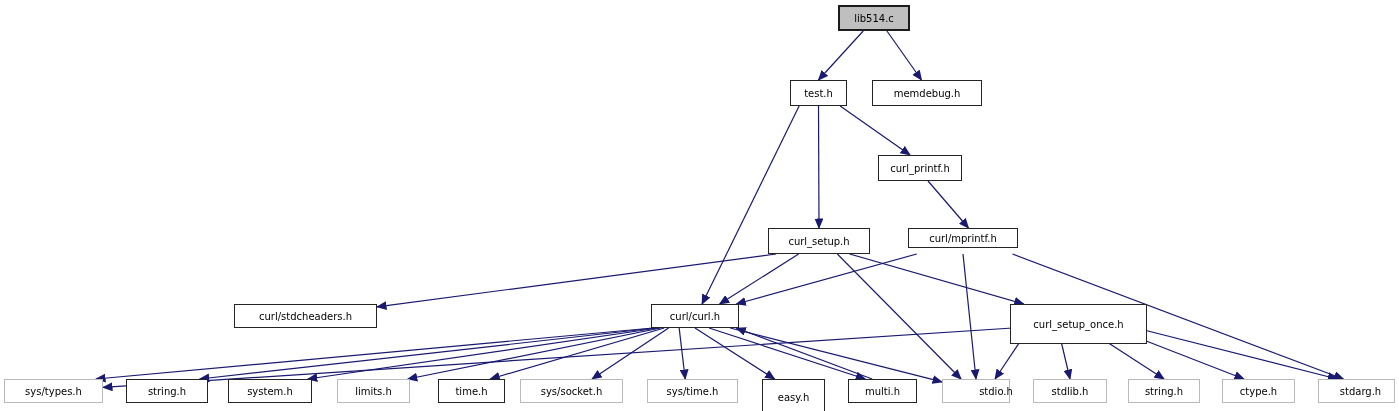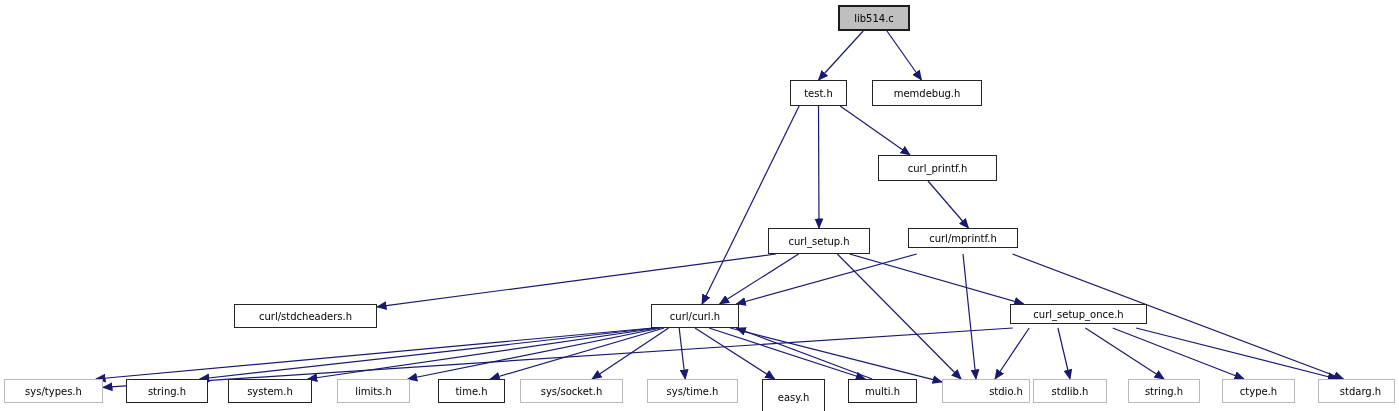--- a/index.html
+++ b/index.html
@@ -62,33 +62,33 @@
         <line x1="1057.95" y1="328" x2="1070" y2="379" stroke="#191970" stroke-width="1.2" marker-end="url(#arrow)"></line>
         <line x1="1085.35" y1="328" x2="1164" y2="379" stroke="#191970" stroke-width="1.2" marker-end="url(#arrow)"></line>
         <line x1="1112.75" y1="328" x2="1243.9" y2="379" stroke="#191970" stroke-width="1.2" marker-end="url(#arrow)"></line>
         <line x1="1136.04" y1="328" x2="1337.25" y2="379" stroke="#191970" stroke-width="1.2" marker-end="url(#arrow)"></line>
       </g>
   </svg>
 
 <div class="node root" style="left: 838px; top: 5px; width: 72px; height: 26px;">lib514.c</div>
     <div class="node solid" style="left: 790px; top: 80px; width: 57px; height: 26px;">test.h</div>
     <div class="node solid" style="left: 872px; top: 80px; width: 110px; height: 26px;">memdebug.h</div>
-    <div class="node solid" style="left: 878px; top: 155px; width: 119px; height: 26px;">curl_printf.h</div>
+    <div class="node solid" style="left: 878px; top: 155px; width: 84px; height: 26px;">curl_printf.h</div>
     <div class="node solid" style="left: 768px; top: 228px; width: 102px; height: 26px;">curl_setup.h</div>
     <div class="node solid" style="left: 908px; top: 228px; width: 110px; height: 20px;">curl/mprintf.h</div>
     <div class="node solid" style="left: 234px; top: 304px; width: 143px; height: 24px;">curl/stdcheaders.h</div>
     <div class="node solid" style="left: 651px; top: 304px; width: 88px; height: 24px;">curl/curl.h</div>
-    <div class="node solid" style="left: 1010px; top: 304px; width: 137px; height: 20px;">curl_setup_once.h</div>
+    <div class="node solid" style="left: 1010px; top: 304px; width: 137px; height: 40px;">curl_setup_once.h</div>
     <div class="node plain" style="left: 4px; top: 379px; width: 99px; height: 24px;">sys/types.h</div>
     <div class="node solid" style="left: 126px; top: 379px; width: 82px; height: 24px;">string.h</div>
     <div class="node solid" style="left: 228px; top: 379px; width: 84px; height: 24px;">system.h</div>
     <div class="node plain" style="left: 337px; top: 379px; width: 73px; height: 24px;">limits.h</div>
     <div class="node solid" style="left: 438px; top: 379px; width: 67px; height: 24px;">time.h</div>
     <div class="node plain" style="left: 520px; top: 379px; width: 103px; height: 24px;">sys/socket.h</div>
     <div class="node plain" style="left: 647px; top: 379px; width: 91px; height: 24px;">sys/time.h</div>
     <div class="node solid" style="left: 762px; top: 379px; width: 63px; height: 37px;">easy.h</div>
     <div class="node solid" style="left: 848px; top: 379px; width: 69px; height: 24px;">multi.h</div>
-    <div class="node plain" style="left: 942px; top: 379px; width: 88px; height: 24px; padding-left: 40px;">stdio.h</div>
+    <div class="node plain" style="left: 942px; top: 379px; width: 68px; height: 24px; padding-left: 40px;">stdio.h</div>
     <div class="node plain" style="left: 1033px; top: 379px; width: 74px; height: 24px;">stdlib.h</div>
     <div class="node plain" style="left: 1128px; top: 379px; width: 72px; height: 24px;">string.h</div>
     <div class="node plain" style="left: 1222px; top: 379px; width: 73px; height: 24px;">ctype.h</div>
     <div class="node plain" style="left: 1318px; top: 379px; width: 77px; height: 24px; padding-left: 8px;">stdarg.h</div>
   </div>
 
 </body></html>

